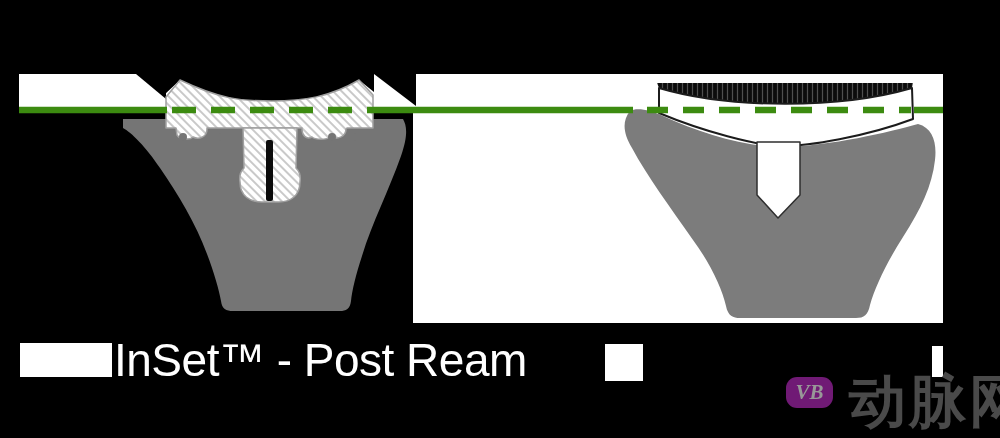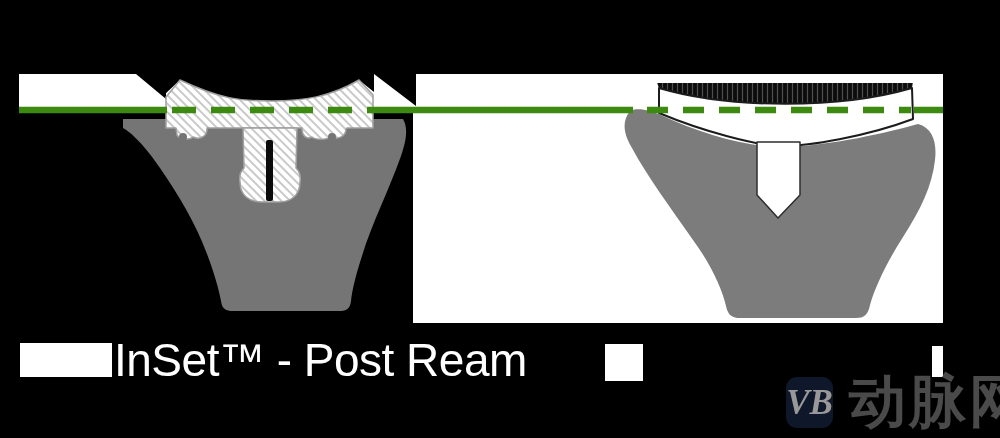--- a/index.html
+++ b/index.html
@@ -2,24 +2,24 @@
 <html><head>
 <meta charset="utf-8">
 <style>
   html,body{margin:0;padding:0;background:#000;}
   .stage{position:relative;width:1000px;height:438px;background:#000;overflow:hidden;
          font-family:"Liberation Sans",sans-serif;}
   .stage svg{position:absolute;left:0;top:0;}
   .label-box{position:absolute;background:#fff;}
   .fig-label{position:absolute;color:#fff;font-weight:400;font-size:46px;line-height:36px;
              white-space:nowrap;letter-spacing:-0.5px;}
-  .wm-badge{position:absolute;left:786px;top:377px;width:47px;height:51px;border-radius:11px;
-            background:#0f172a;display:flex;align-items:center;justify-content:center;
+  .wm-badge{position:absolute;left:786px;top:377px;width:47px;height:31px;border-radius:11px;
+            background:#701a75;display:flex;align-items:center;justify-content:center;
             color:#989898;font-family:"Liberation Serif",serif;font-style:italic;
-            font-weight:700;font-size:35px;}
+            font-weight:700;font-size:21px;}
   .wm-text{position:absolute;left:849px;top:378px;font-size:57px;font-weight:700;
            color:#4a4a4a;letter-spacing:3px;line-height:47px;white-space:nowrap;}
   .box-left{left:20px;top:343px;width:92px;height:34px;}
   .box-right{left:605px;top:344px;width:38px;height:37px;}
   .sliver-right{left:932px;top:346px;width:11px;height:31px;}
   .fig-label.left{left:114px;top:342px;}
   .fig-label.right{left:641px;top:342px;}
 </style>
 </head>
 <body>

